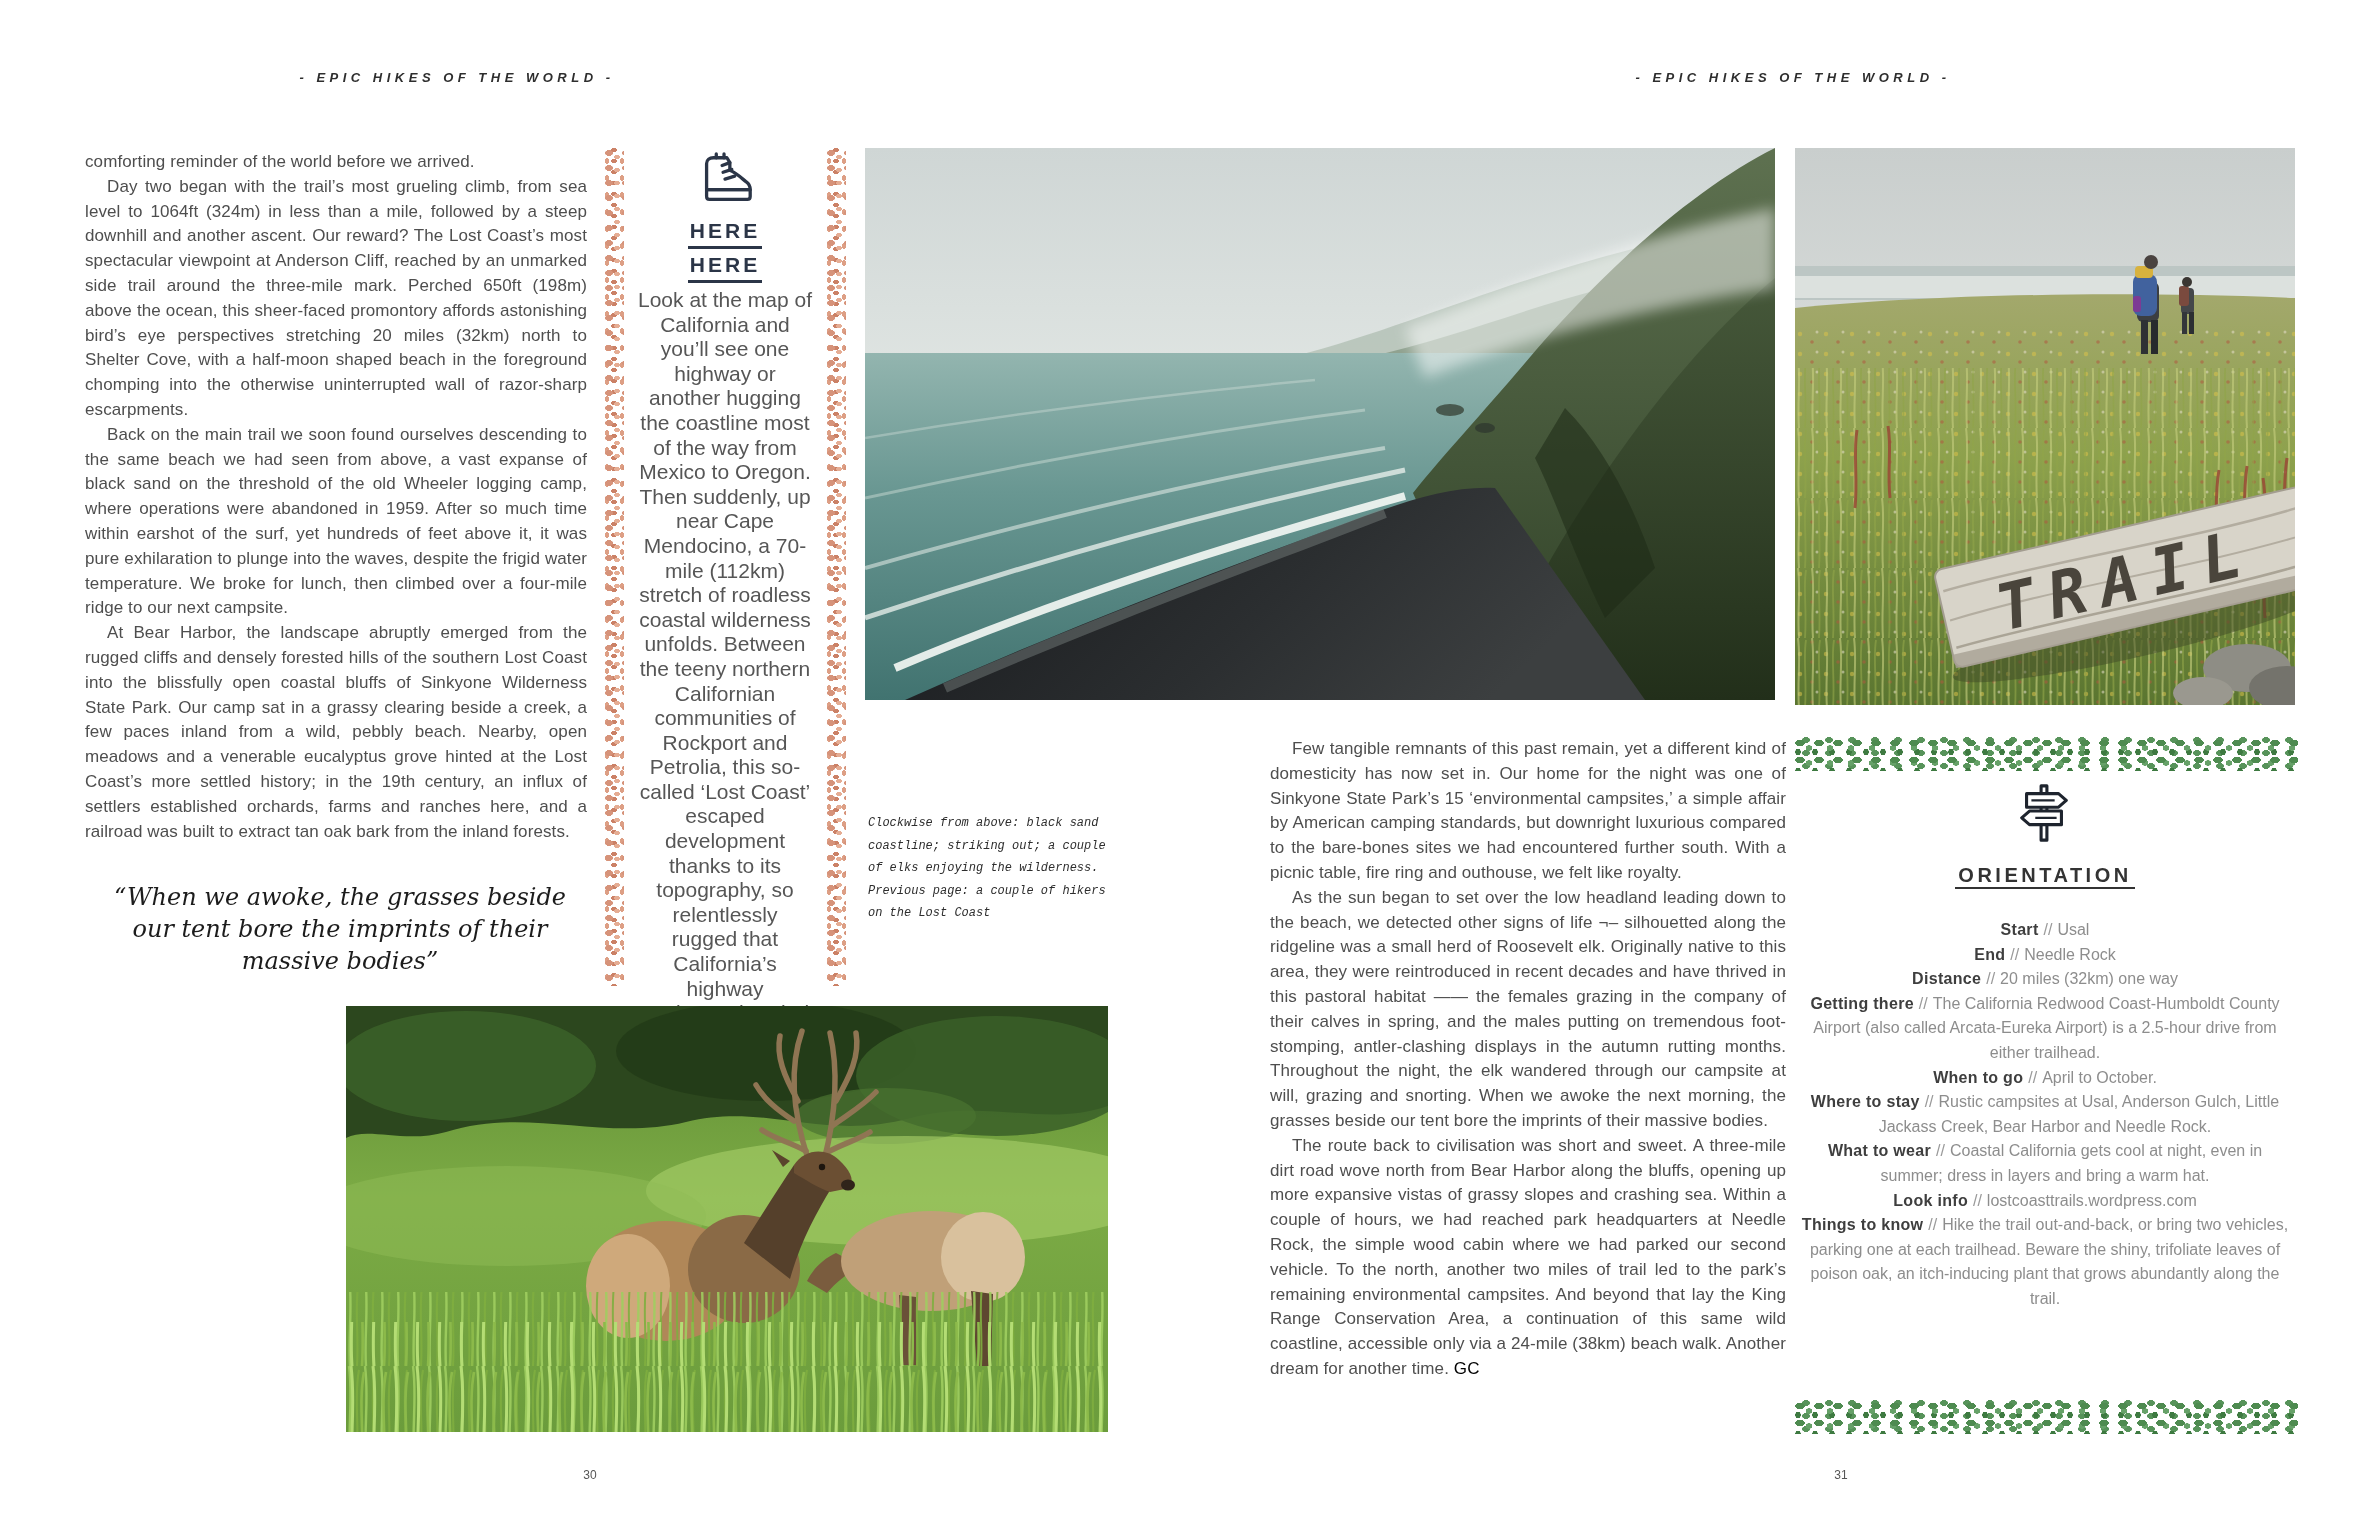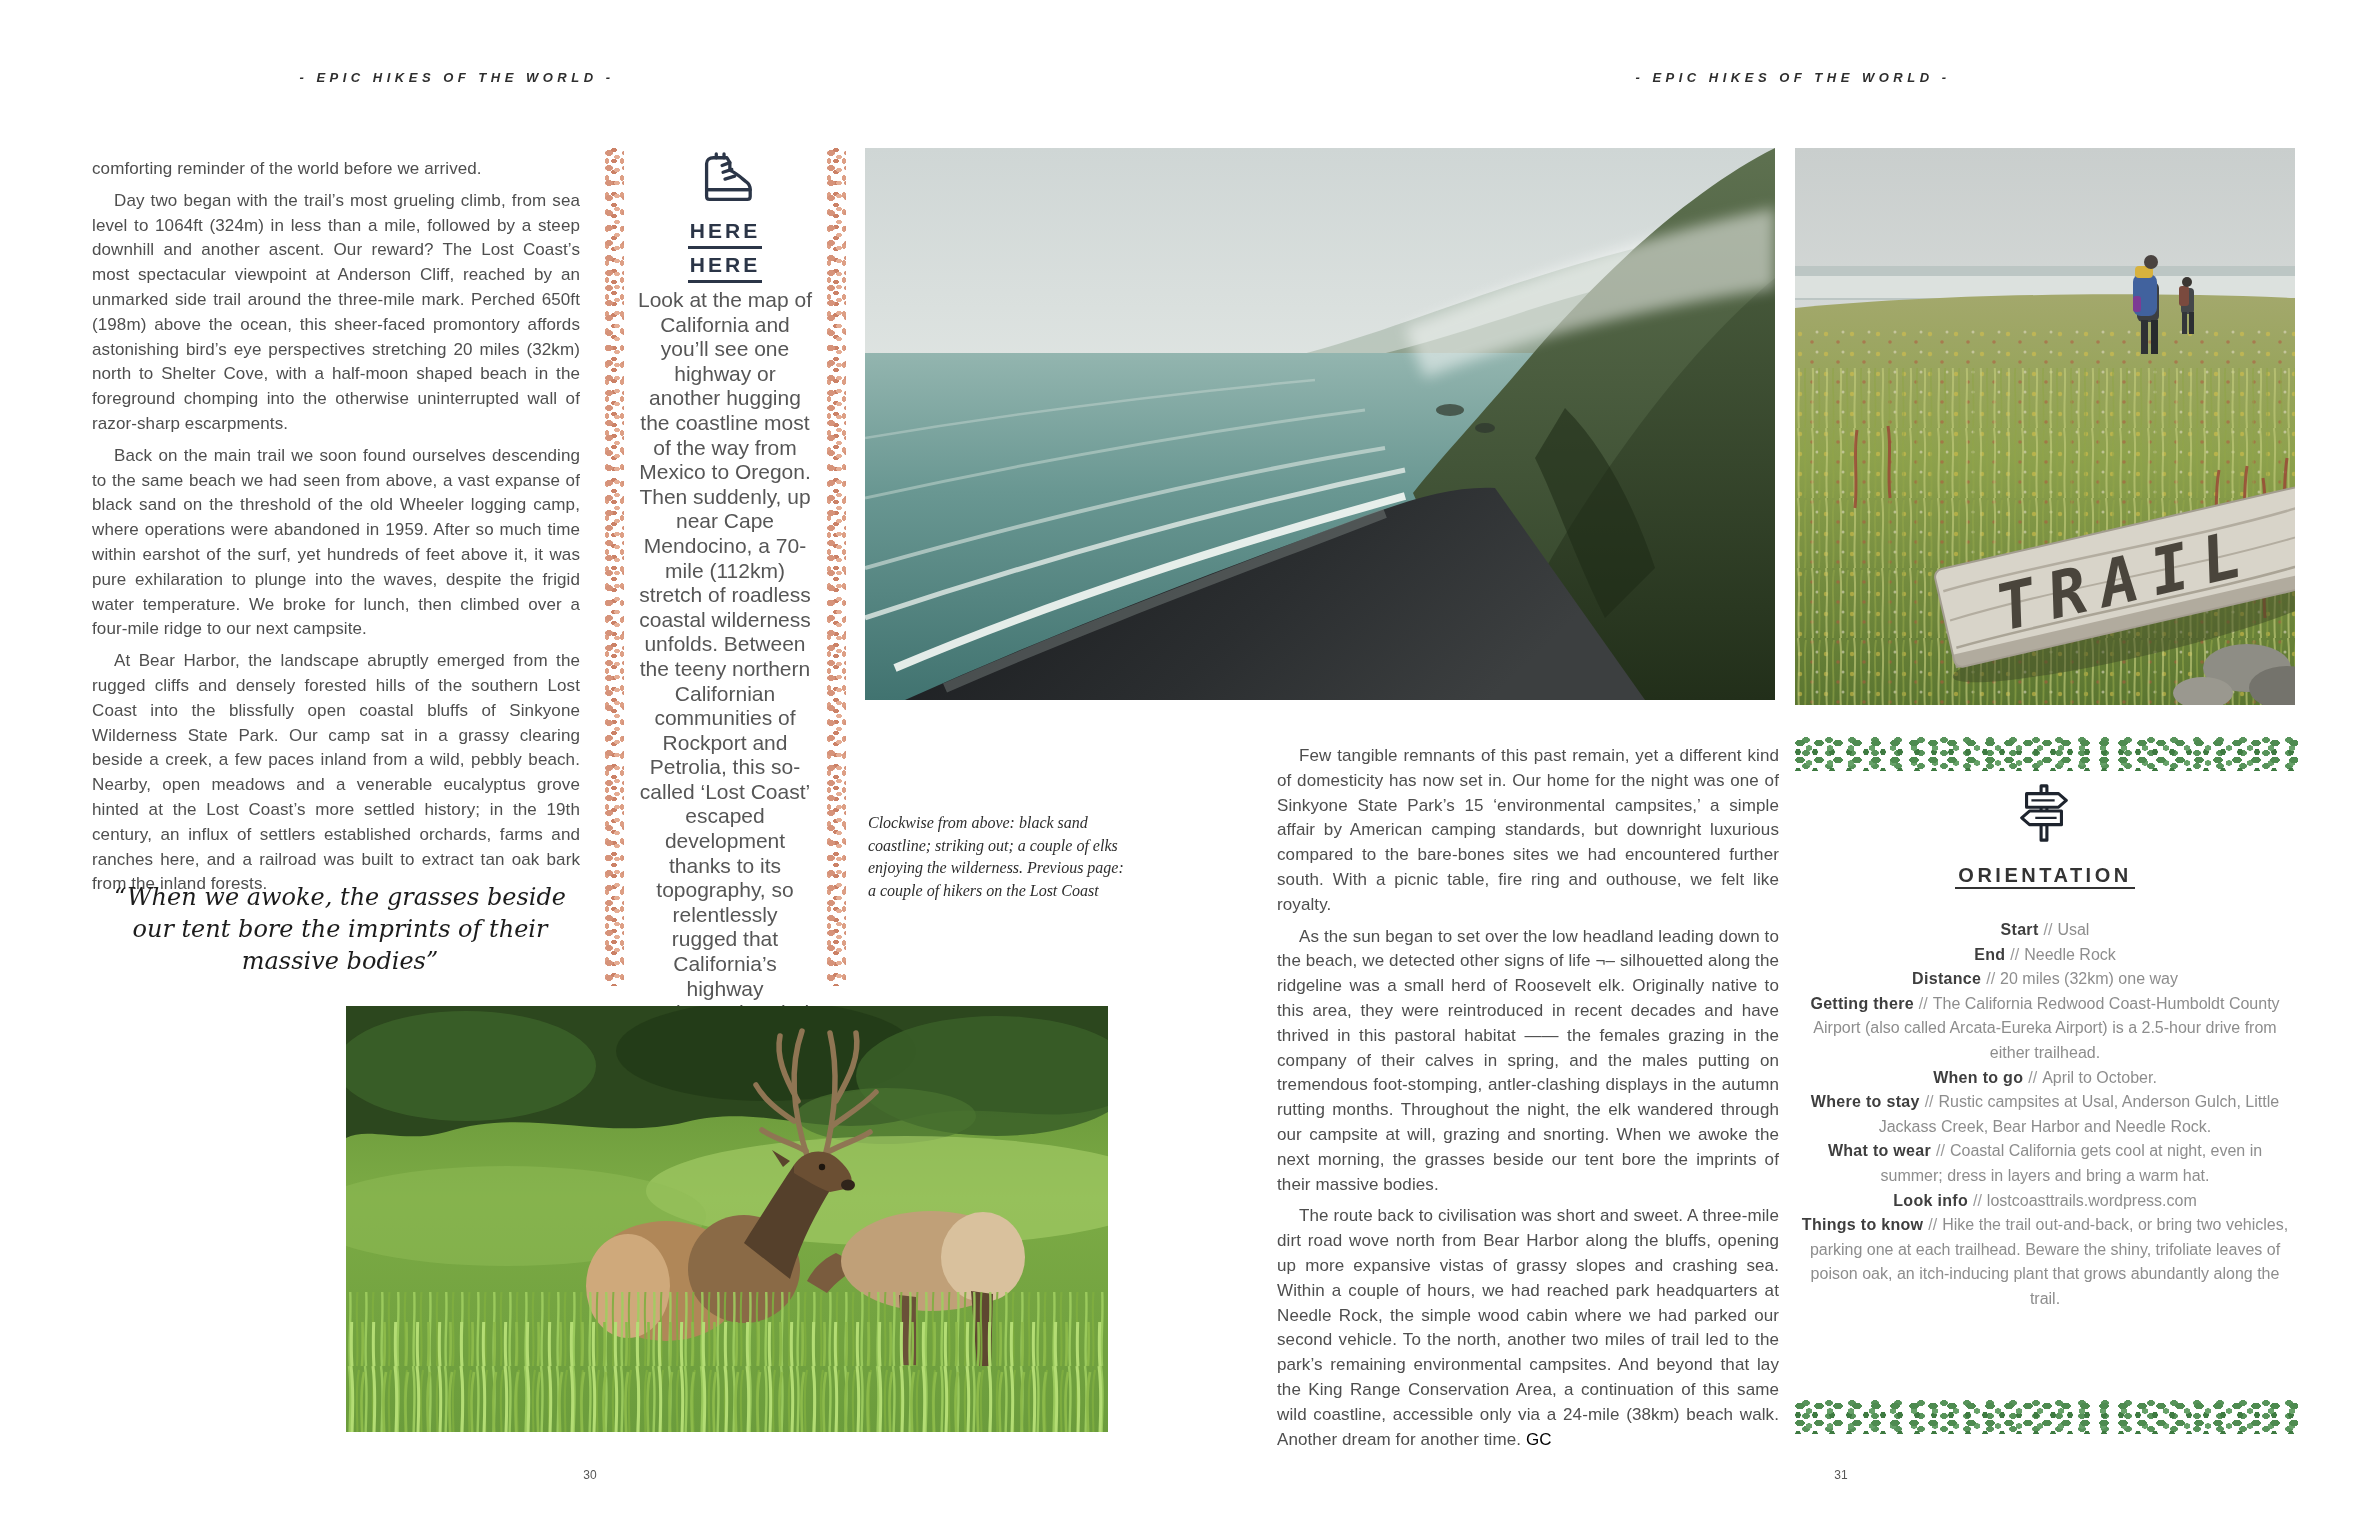--- a/index.html
+++ b/index.html
@@ -11,21 +11,21 @@
   .abs{position:absolute;}
 
   
   .runhead{
     font-size:13px;font-weight:bold;font-style:italic;letter-spacing:4.5px;
     color:#2e2e2e;text-align:center;white-space:nowrap;
   }
 
   
   .bodycol{font-size:17px;line-height:24.8px;color:#4e4e4e;text-align:justify;letter-spacing:0.1px;}
-  .bodycol p{margin:7px;}
+  .bodycol p{margin:0;}
   .colL p + p{text-indent:22px;}
   .colR p{text-indent:22px;}
   .byline{color:#000000;font-weight:normal;}
 
   .pullquote{
     font-family:"DejaVu Serif",serif;font-style:italic;
     font-size:24px;line-height:1.33;color:#1c1c1c;text-align:center;
   }
 
   
@@ -47,22 +47,22 @@
       radial-gradient(ellipse 6px 4px at 13px 3px, #57935a 68%, transparent 70%);
     background-size:19px 17px,21px 15px,17px 19px,23px 13px;
   }
 
   
   .headhere{text-align:center;color:#2b3547;font-weight:bold;font-size:21px;letter-spacing:3px;line-height:1.05;}
   .headhere .hh-line{display:inline-block;border-bottom:3px solid #2b3547;padding:0 2px 4px;margin-bottom:5px;}
   .minicol{font-size:21px;line-height:24.6px;color:#565656;text-align:center;}
 
   .caption{
-    font-family:Liberation Serif, serif;font-style:italic;
-    font-size:16px;line-height:22.5px;color:#2d2d2d;
+    font-family:Liberation Mono, monospace;font-style:italic;
+    font-size:12px;line-height:22.5px;color:#2d2d2d;
   }
 
   
   .orient-title{text-align:center;font-weight:bold;font-size:20px;letter-spacing:3.5px;color:#333;}
   .orient-title .ot-line{display:inline-block;border-bottom:2.5px solid #333;padding:0 3px 0;}
   .o-list{font-size:16px;line-height:24.6px;color:#8d8d8d;text-align:center;}
   .o-list b{color:#3e3e3e;letter-spacing:0.3px;}
   .o-sep{margin:0 5px;color:#9a9a9a;}
 
   .pgnum{font-size:12px;color:#555;text-align:center;}

